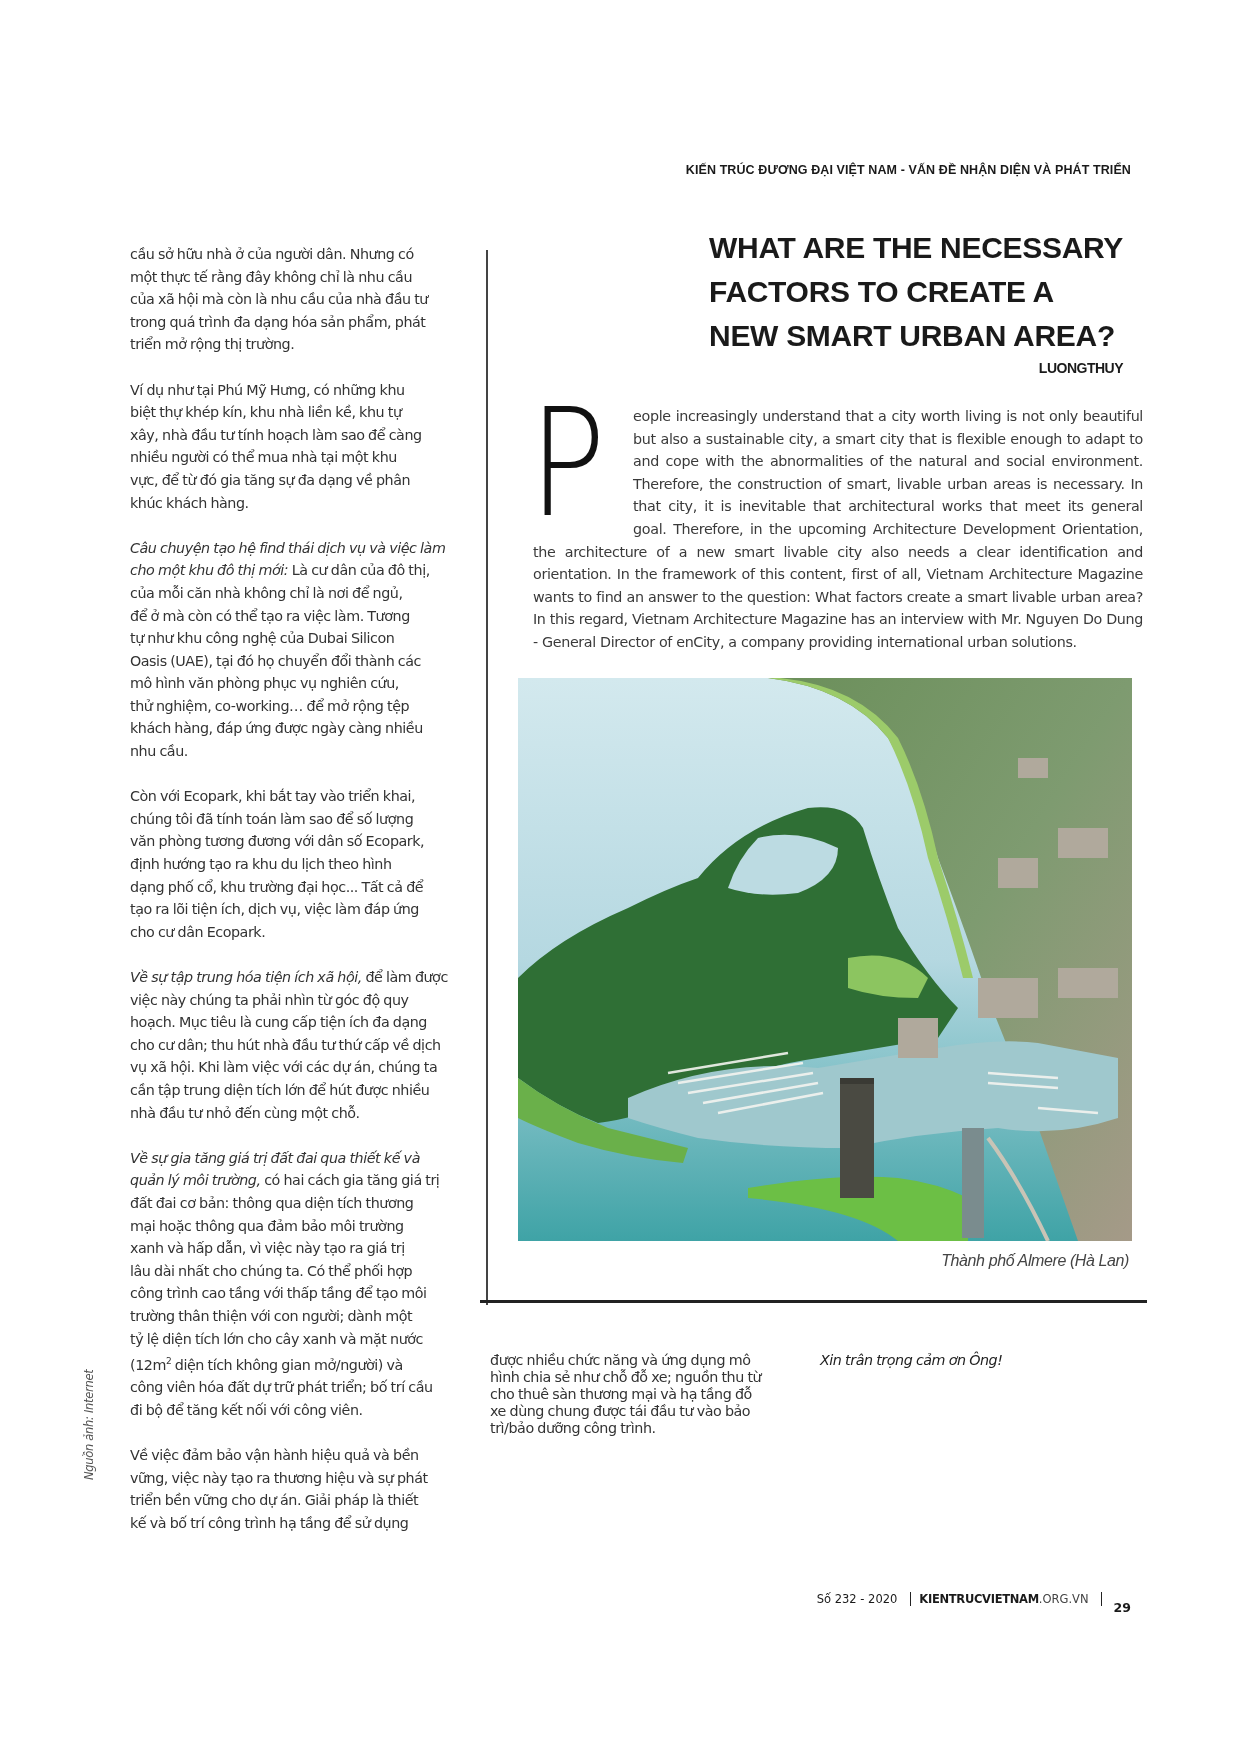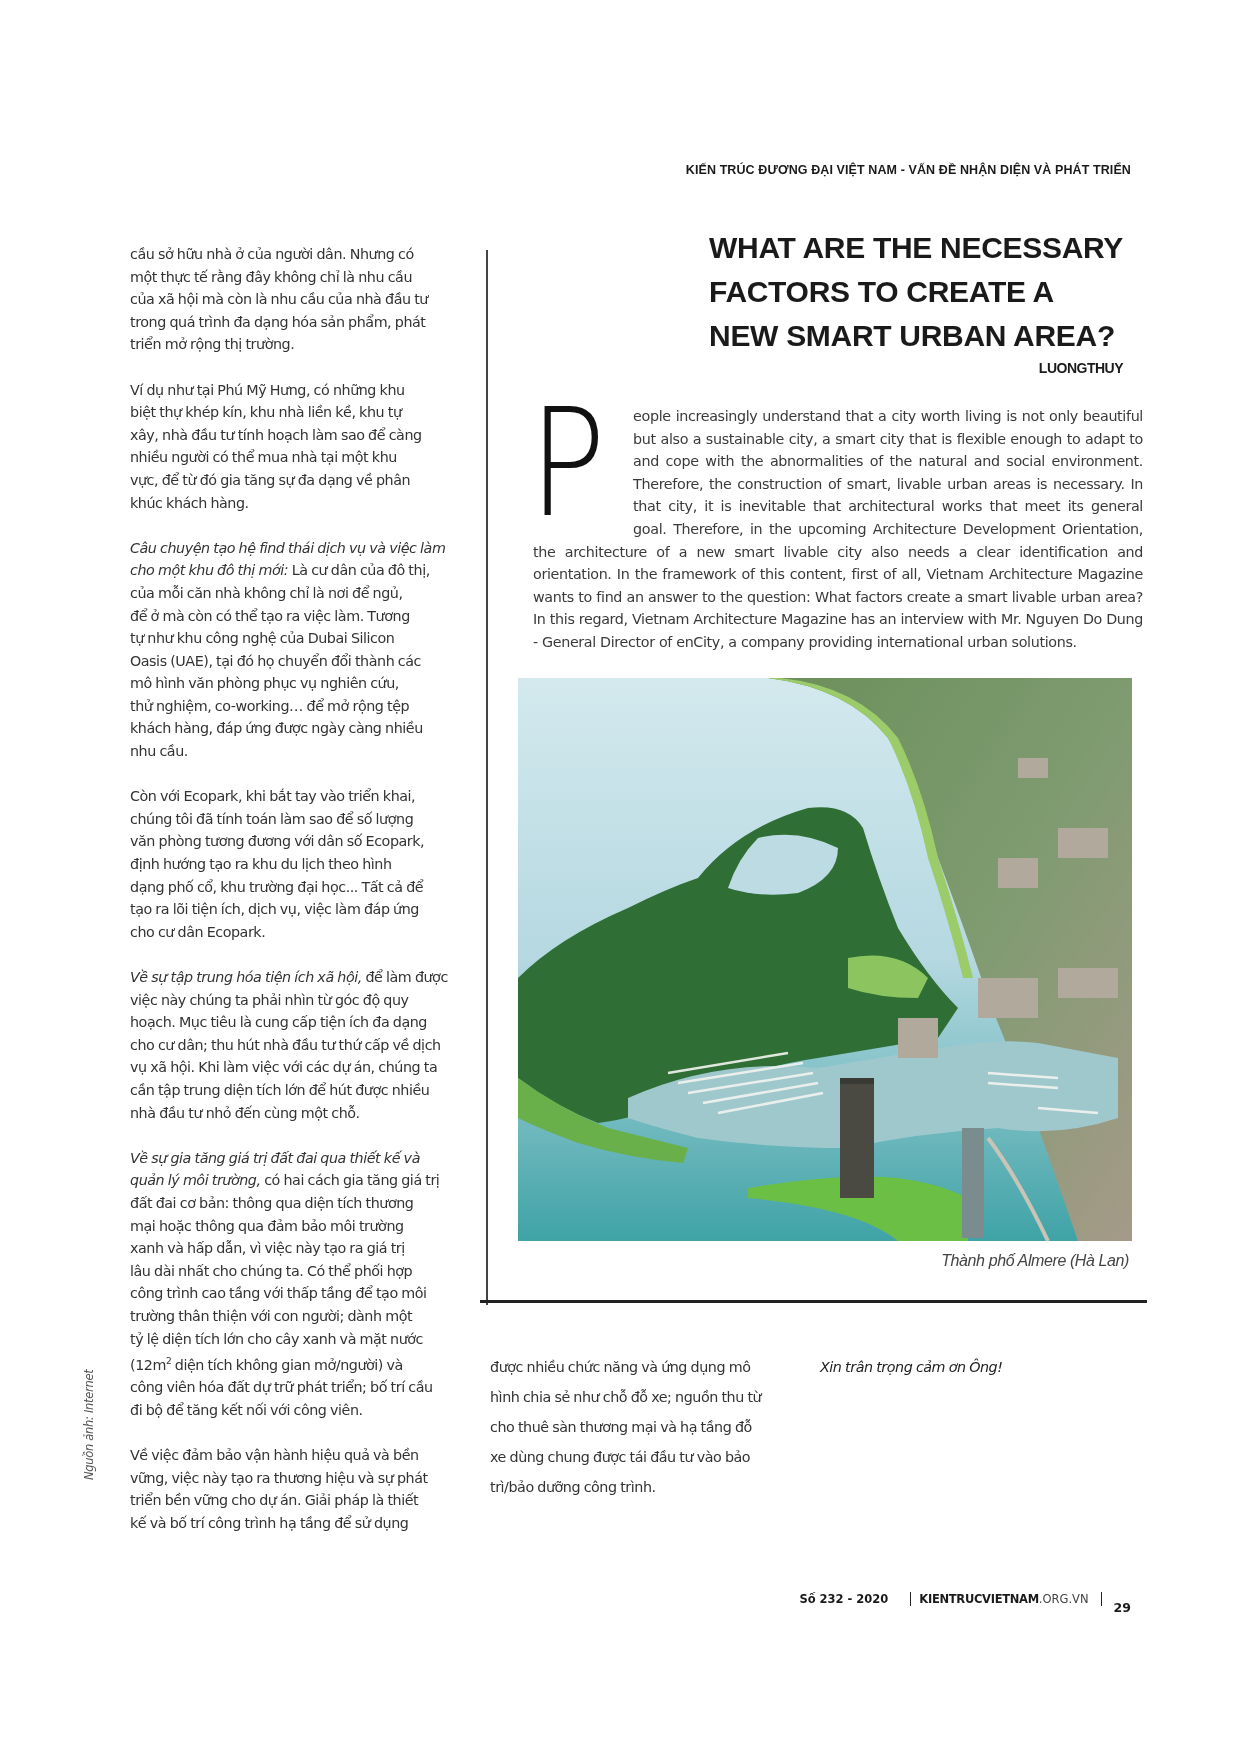--- a/index.html
+++ b/index.html
@@ -20,29 +20,29 @@
   .intro { position: absolute; left: 533px; top: 405px; width: 610px; font-family: "DejaVu Sans", sans-serif;
            font-size: 14.3px; line-height: 22.6px; color: #3a3a3a; text-align: justify; letter-spacing: -0.35px; }
   .dropcap { float: left; font-family: "DejaVu Sans", sans-serif; font-weight: 200; font-size: 150px; line-height: 112px;
              height: 112px; margin: 2px 14px 0 -4px; color: #111; transform: scaleX(0.85); transform-origin: left; }
   .photo { position: absolute; left: 518px; top: 678px; width: 614px; height: 563px; overflow: hidden;
            background: linear-gradient(180deg, #c9e4ea 0%, #b4d8e2 40%, #7fc1c8 75%, #4fa9ad 100%); }
   .caption { position: absolute; right: 112px; top: 1252px; font-family: Liberation Sans, sans-serif; font-style: italic;
              font-size: 16px; color: #444; letter-spacing: -0.4px; }
   .col2 { position: absolute; left: 490px; top: 1352px; width: 320px; }
   .col3 { position: absolute; left: 820px; top: 1352px; width: 320px; }
-  .col2, .col3 { font-family: "DejaVu Sans", sans-serif; font-size: 14.3px; line-height: 30px; color: #333;
+  .col2, .col3 { font-family: "DejaVu Sans", sans-serif; font-size: 14.3px; line-height: 17px; color: #333;
                  letter-spacing: -0.45px; word-spacing: -0.5px; }
   .col2 p, .col3 p { margin: 0 0 22.6px 0; white-space: pre-line; }
   .credit { position: absolute; left: 82px; top: 1480px; transform: rotate(-90deg); transform-origin: left top;
             font-family: "DejaVu Sans", sans-serif; font-style: italic; font-size: 11.5px; color: #555; white-space: nowrap;
             letter-spacing: -0.3px; }
   .footer { position: absolute; top: 1582px; right: 110px; display: flex; align-items: center;
             font-family: "DejaVu Sans", sans-serif; font-size: 11.5px; color: #1a1a1a; }
-  .footer .issue { font-weight: bold; padding-right: 22px; border-right: 1.5px solid #222; }
+  .footer .issue { font-weight: normal; padding-right: 13px; border-right: 1.5px solid #222; }
   .footer .site { padding: 0 12px 0 8px; border-right: 1.5px solid #222; }
   .footer .site b { font-weight: bold; letter-spacing: -0.3px; }
   .footer .site span.suffix { font-weight: normal; color: #444; }
   .footer .page { font-weight: bold; padding-left: 12px; font-size: 12.5px; margin-top: 18px; }
 </style>
 </head>
 <body>
 
 <div class="running-head">KIẾN TRÚC ĐƯƠNG ĐẠI VIỆT NAM - VẤN ĐỀ NHẬN DIỆN VÀ PHÁT TRIỂN</div>
 

